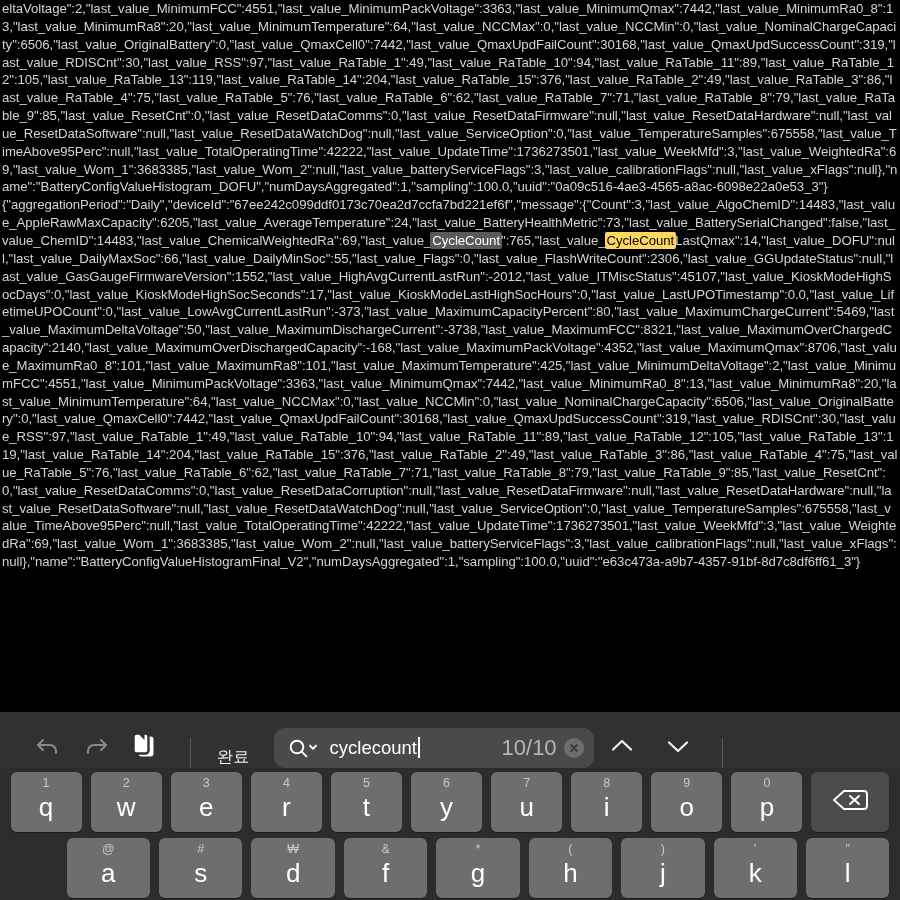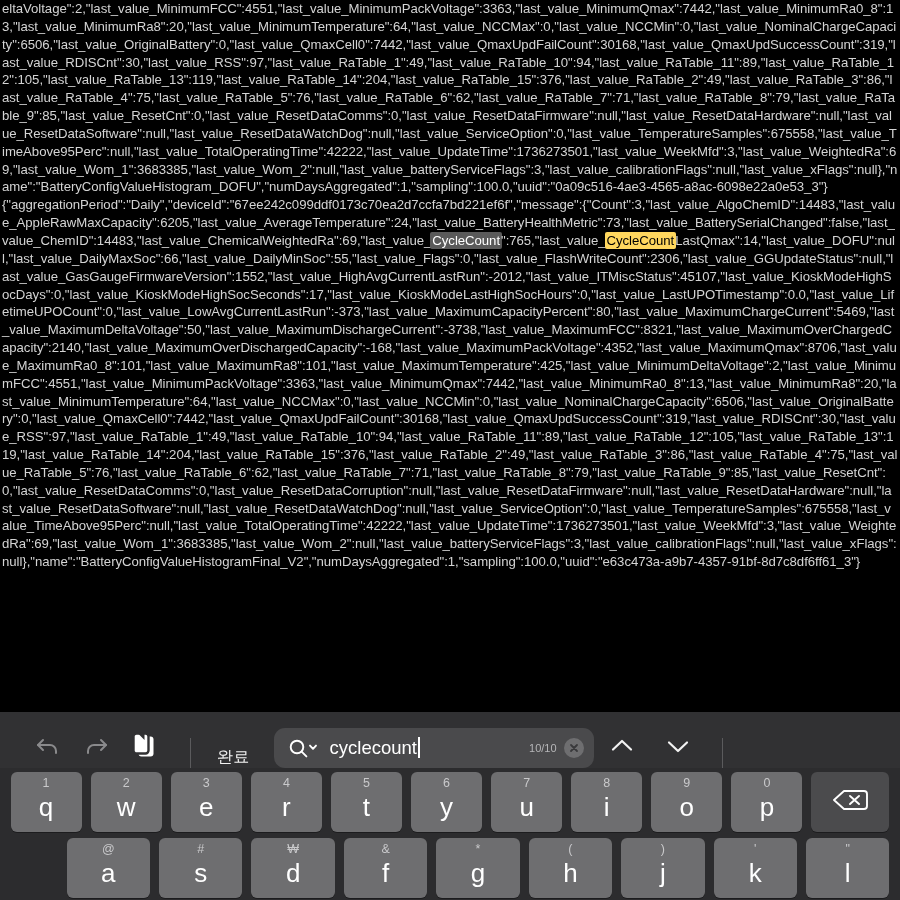--- a/index.html
+++ b/index.html
@@ -126,21 +126,21 @@
     display: inline-block;
     width: 2px;
     height: 21px;
     background: #ffffff;
     vertical-align: -4px;
     margin-left: 1px;
   }
 
   #match-count {
     color: #b6b6b8;
-    font-size: 11px;
+    font-size: 22px;
     flex: none;
     margin-right: 7px;
     white-space: nowrap;
   }
 
   .clear-btn {
     width: 20px; height: 20px;
     border-radius: 50%;
     background: #6e6e70;
     display: flex; align-items: center; justify-content: center;

